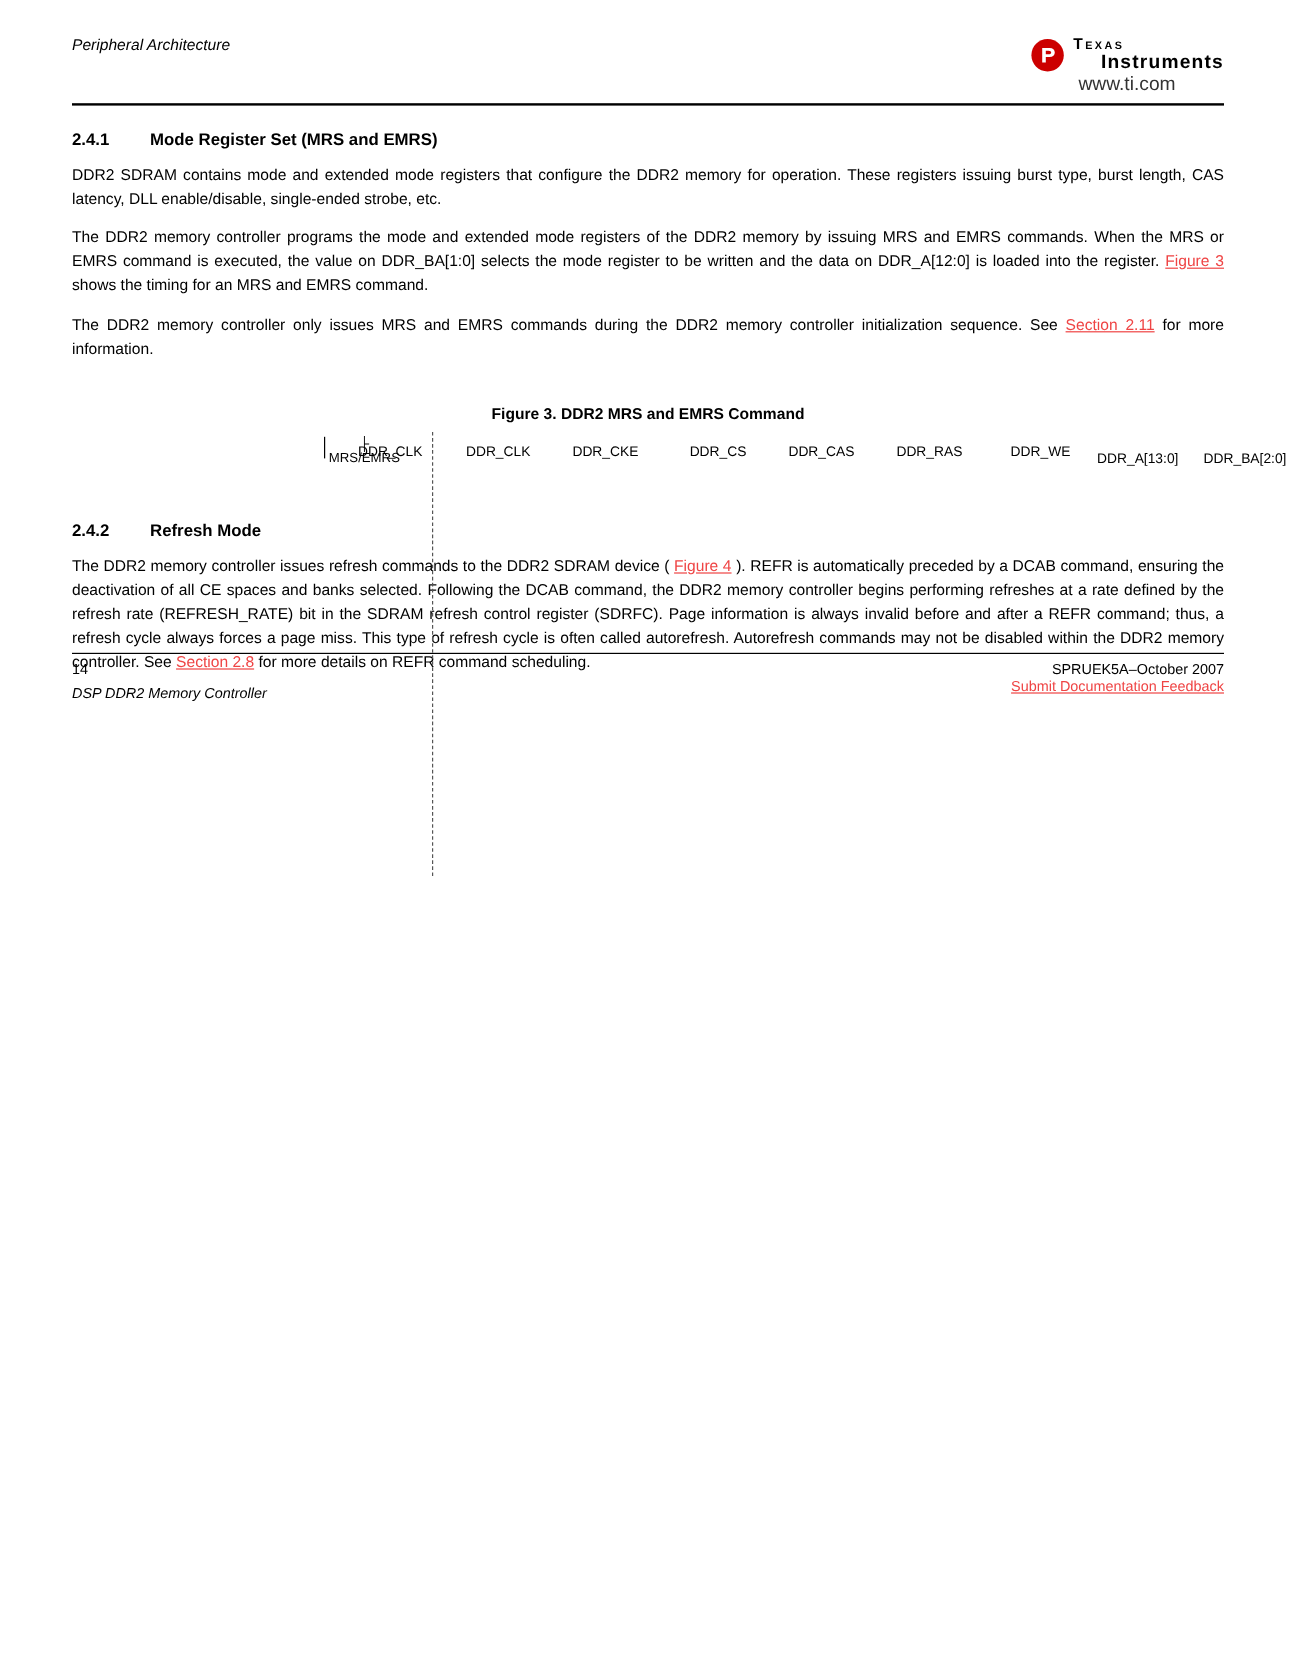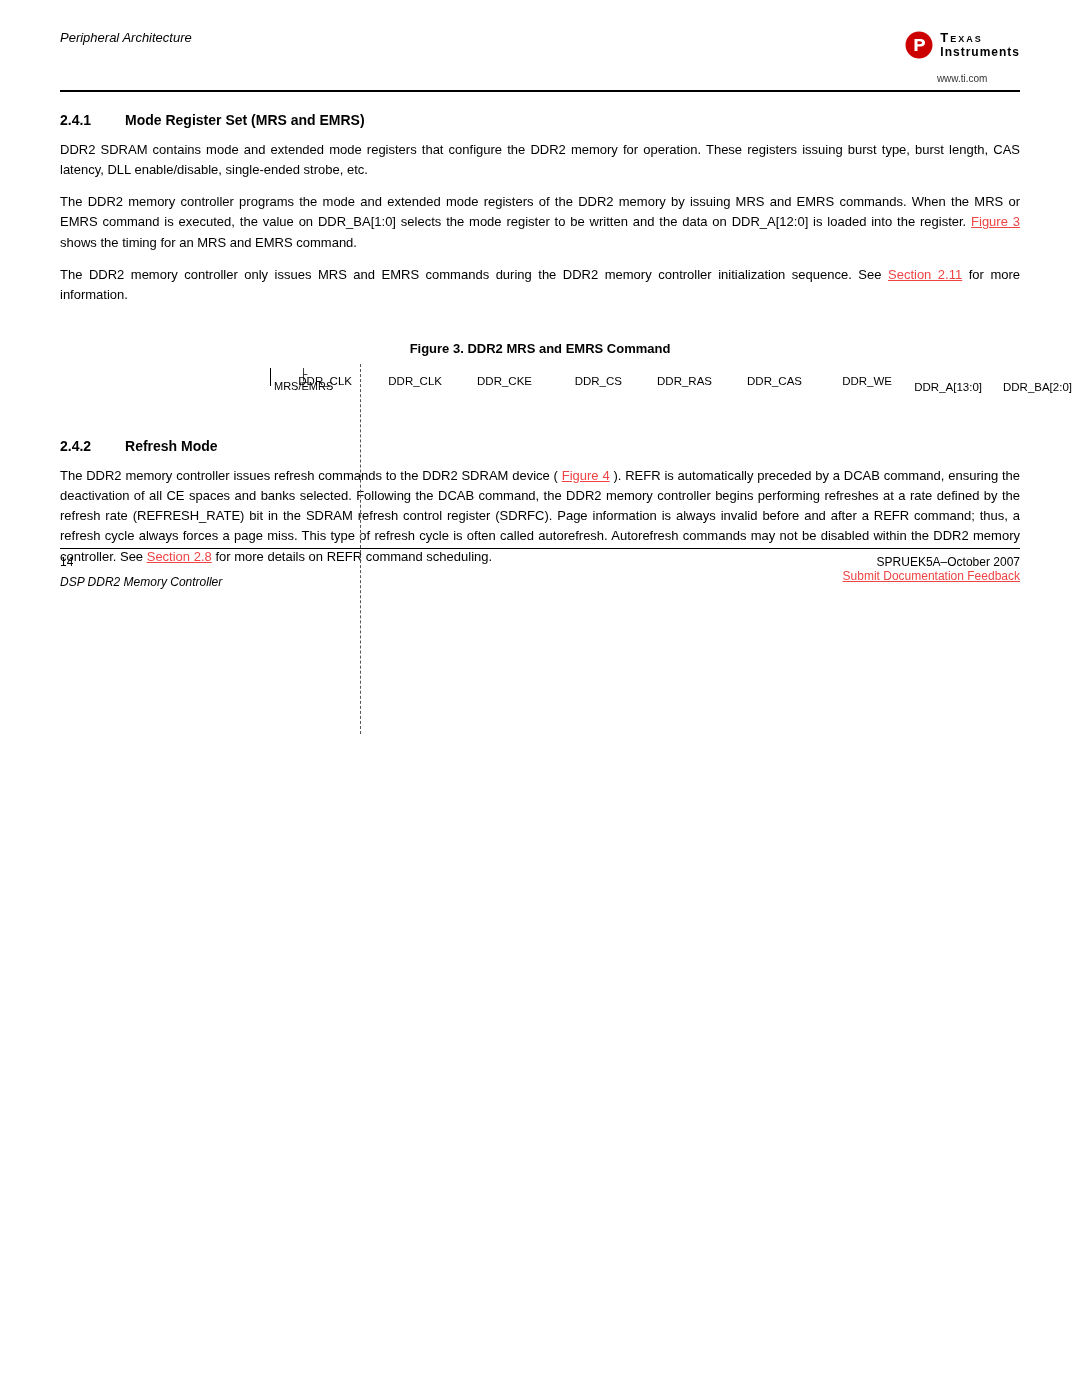--- a/index.html
+++ b/index.html
@@ -49,23 +49,22 @@
     .ti-name {
       font-weight: bold;
       font-size: 15px;
       letter-spacing: 1px;
       line-height: 1.1;
     }
     .ti-name span {
       display: block;
     }
     .ti-url {
-      font-size: 10px;
+      font-size: 16px;
       color: #333;
-      margin-top: 13px;
     }
 
     
     .section-heading {
       font-size: 14px;
       font-weight: bold;
       margin-bottom: 12px;
     }
     .section-num {
       margin-right: 30px;
@@ -230,21 +229,21 @@
     </div>
     <div class="ti-logo">
       <div class="ti-logo-top">
         <svg class="ti-emblem" viewBox="0 0 40 40">
           <path d="M20 2 C10 2 2 10 2 20 C2 30 10 38 20 38 C30 38 38 30 38 20 C38 10 30 2 20 2Z" fill="#c00" stroke="none"></path>
           <path d="M14 12 L14 28 L18 28 L18 22 L22 22 C26 22 28 20 28 17 C28 14 26 12 22 12 Z M18 15 L21 15 C23 15 24 16 24 17 C24 18 23 19 21 19 L18 19 Z" fill="#fff"></path>
         </svg>
         <div>
           <div class="ti-name">
             <span style="font-size:13px; font-weight:bold; letter-spacing:2px; font-variant:small-caps;">Texas</span>
-            <span style="font-size:12px; font-weight:bold; letter-spacing:1px;">Instruments</span>
+            <span style="font-size:16px; font-weight:bold; letter-spacing:1px;margin-left:23px;">Instruments</span>
           </div>
         </div>
       </div>
       <div class="ti-url">www.ti.com</div>
     </div>
   </div>
 
   <div class="section-241">
     <div class="section-heading">
       <span class="section-num">2.4.1</span>
@@ -314,34 +313,34 @@
         <div class="signal-label">DDR_CS</div>
         <div class="signal-wave">
           <svg class="wave" viewBox="0 0 620 26" preserveAspectRatio="none">
 
             <polyline points="0,4 270,4 275,22 305,22 310,4 430,4 435,22 460,22 465,4 620,4" fill="none" stroke="#000" stroke-width="1.5"></polyline>
           </svg>
         </div>
       </div>
 
       <div class="timing-row">
+        <div class="signal-label">DDR_CAS</div>
+        <div class="signal-wave">
+          <svg class="wave" viewBox="0 0 620 26" preserveAspectRatio="none">
+
+            <polyline points="0,22 180,22 185,4 270,4 275,22 305,22 310,4 385,4 390,22 430,22 435,4 460,4 465,22 620,22" fill="none" stroke="#000" stroke-width="1.5"></polyline>
+          </svg>
+        </div>
+      </div>
+
+      <div class="timing-row">
         <div class="signal-label">DDR_RAS</div>
         <div class="signal-wave">
           <svg class="wave" viewBox="0 0 620 26" preserveAspectRatio="none">
             <polyline points="0,4 270,4 275,22 305,22 310,4 430,4 435,22 460,22 465,4 620,4" fill="none" stroke="#000" stroke-width="1.5"></polyline>
-          </svg>
-        </div>
-      </div>
-
-      <div class="timing-row">
-        <div class="signal-label">DDR_CAS</div>
-        <div class="signal-wave">
-          <svg class="wave" viewBox="0 0 620 26" preserveAspectRatio="none">
-
-            <polyline points="0,22 180,22 185,4 270,4 275,22 305,22 310,4 385,4 390,22 430,22 435,4 460,4 465,22 620,22" fill="none" stroke="#000" stroke-width="1.5"></polyline>
           </svg>
         </div>
       </div>
 
       <div class="timing-row">
         <div class="signal-label">DDR_WE</div>
         <div class="signal-wave">
           <svg class="wave" viewBox="0 0 620 26" preserveAspectRatio="none">
             <polyline points="0,22 180,22 185,4 270,4 275,22 305,22 310,4 385,4 390,22 430,22 435,4 460,4 465,22 620,22" fill="none" stroke="#000" stroke-width="1.5"></polyline>
           </svg>

